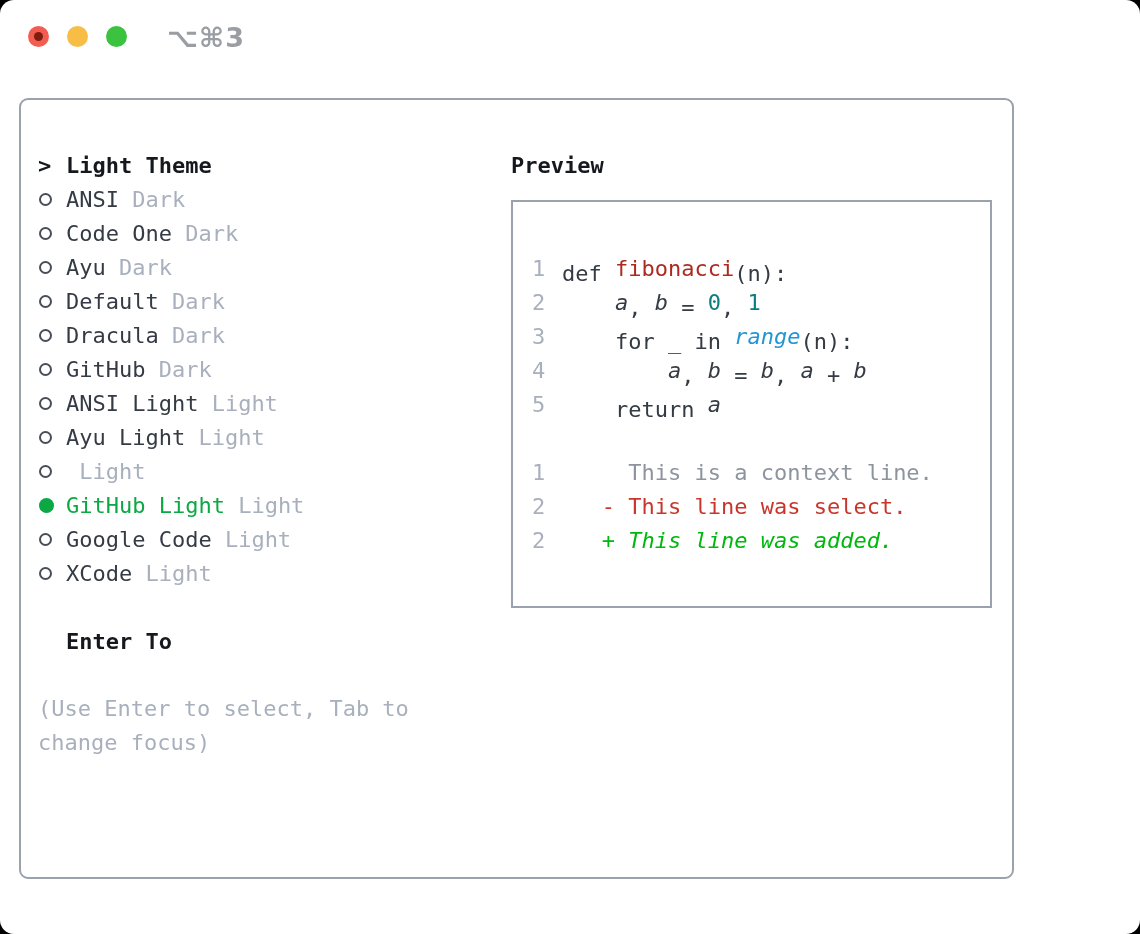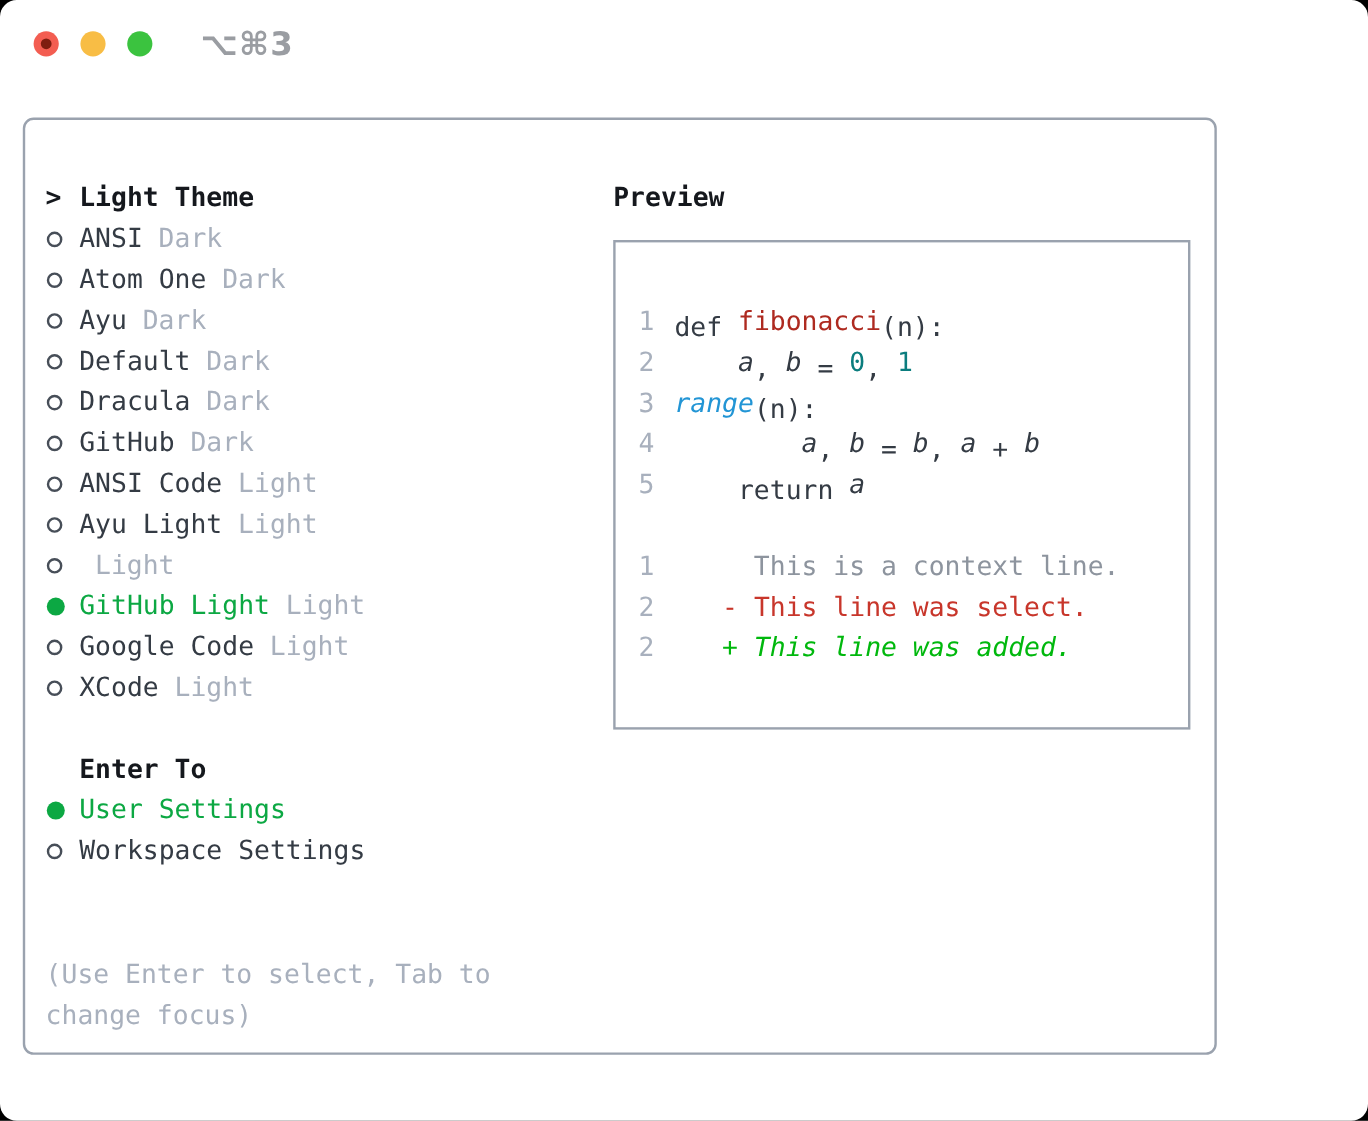--- a/index.html
+++ b/index.html
@@ -51,21 +51,21 @@
   .radio {
     width: 13px; height: 13px; border-radius: 50%;
     border: 2px solid #474e58; box-sizing: border-box; margin-left: 1px;
   }
   .radio.on { border: none; width: 15px; height: 15px; background: var(--green); }
   .header { font-weight: bold; color: var(--header); }
   .label {}
   .label.selected { color: var(--green); }
   .tag { color: var(--muted); margin-left: 13.2px; }
   .blank { height: 34px; }
-  .hint { font-size: 22px; line-height: 34px; color: var(--muted); margin-top: 36px; }
+  .hint { font-size: 22px; line-height: 34px; color: var(--muted); }
   
   .right-col { position: absolute; left: 490px; top: 48px; width: 521px; }
   .preview-header { height: 34px; display: flex; align-items: center;
     font-size: 22px; font-weight: bold; color: var(--header); }
   .preview-box {
     margin-top: 18px; width: 481px; height: 408px; box-sizing: border-box;
     border: 2px solid var(--border); background: #fff;
     padding: 49px 0 0 19px; overflow: hidden;
   }
   .pline { display: flex; height: 34px; align-items: center; font-size: 22px; white-space: pre; }
@@ -103,21 +103,21 @@
             <span class="marker">
               <span class="radio"></span>
             </span>
             <span class="label">ANSI</span>
             <span class="tag">Dark</span>
           </div>
           <div class="row">
             <span class="marker">
               <span class="radio"></span>
             </span>
-            <span class="label">Atom One</span>
+            <span class="label">Code One</span>
             <span class="tag">Dark</span>
           </div>
           <div class="row">
             <span class="marker">
               <span class="radio"></span>
             </span>
             <span class="label">Ayu</span>
             <span class="tag">Dark</span>
           </div>
           <div class="row">
@@ -138,21 +138,21 @@
             <span class="marker">
               <span class="radio"></span>
             </span>
             <span class="label">GitHub</span>
             <span class="tag">Dark</span>
           </div>
           <div class="row">
             <span class="marker">
               <span class="radio"></span>
             </span>
-            <span class="label">ANSI Code</span>
+            <span class="label">ANSI Light</span>
             <span class="tag">Light</span>
           </div>
           <div class="row">
             <span class="marker">
               <span class="radio"></span>
             </span>
             <span class="label">Ayu Light</span>
             <span class="tag">Light</span>
           </div>
           <div class="row">
@@ -181,48 +181,34 @@
             </span>
             <span class="label">XCode</span>
             <span class="tag">Light</span>
           </div>
         </div>
       <div class="blank"></div>
       <div class="row">
         <span class="marker"></span>
         <span class="header">Enter To</span>
       </div>
-      <div id="apply">
-          <div class="row">
-            <span class="marker">
-              <span class="radio on"></span>
-            </span>
-            <span class="label selected">User Settings</span>
-          </div>
-          <div class="row">
-            <span class="marker">
-              <span class="radio"></span>
-            </span>
-            <span class="label">Workspace Settings</span>
-          </div>
-        </div>
       <div class="blank"></div>
       <div class="hint">
         <div>(Use Enter to select, Tab to</div>
         <div>change focus)</div>
       </div>
     </div>
 
     <div class="right-col">
       <div class="preview-header">Preview</div>
       <div class="preview-box">
         <div id="preview-lines">
             <div class="pline"><span class="lineno">1</span><span class="tok-fg">def </span><span class="tok-fn">fibonacci</span><span class="tok-fg">(n):</span></div>
             <div class="pline"><span class="lineno">2</span><span class="tok-fg">    </span><span class="tok-var">a</span><span class="tok-fg">, </span><span class="tok-var">b</span><span class="tok-fg"> = </span><span class="tok-num">0</span><span class="tok-fg">, </span><span class="tok-num">1</span></div>
-            <div class="pline"><span class="lineno">3</span><span class="tok-builtin">range</span><span class="tok-fg">(n):</span></div>
+            <div class="pline"><span class="lineno">3</span><span class="tok-fg">    for _ in </span><span class="tok-builtin">range</span><span class="tok-fg">(n):</span></div>
             <div class="pline"><span class="lineno">4</span><span class="tok-fg">        </span><span class="tok-var">a</span><span class="tok-fg">, </span><span class="tok-var">b</span><span class="tok-fg"> = </span><span class="tok-var">b</span><span class="tok-fg">, </span><span class="tok-var">a</span><span class="tok-fg"> + </span><span class="tok-var">b</span></div>
             <div class="pline"><span class="lineno">5</span><span class="tok-fg">    return </span><span class="tok-var">a</span></div>
             <div class="pline"><span class="lineno"></span></div>
             <div class="pline"><span class="lineno">1</span><span class="tok-ctx">     This is a context line.</span></div>
             <div class="pline"><span class="lineno">2</span><span class="tok-fg">   </span><span class="tok-del">- This line was select.</span></div>
             <div class="pline"><span class="lineno">2</span><span class="tok-fg">   </span><span class="tok-add">+ This line was added.</span></div>
           </div>
       </div>
     </div>
   </div>

